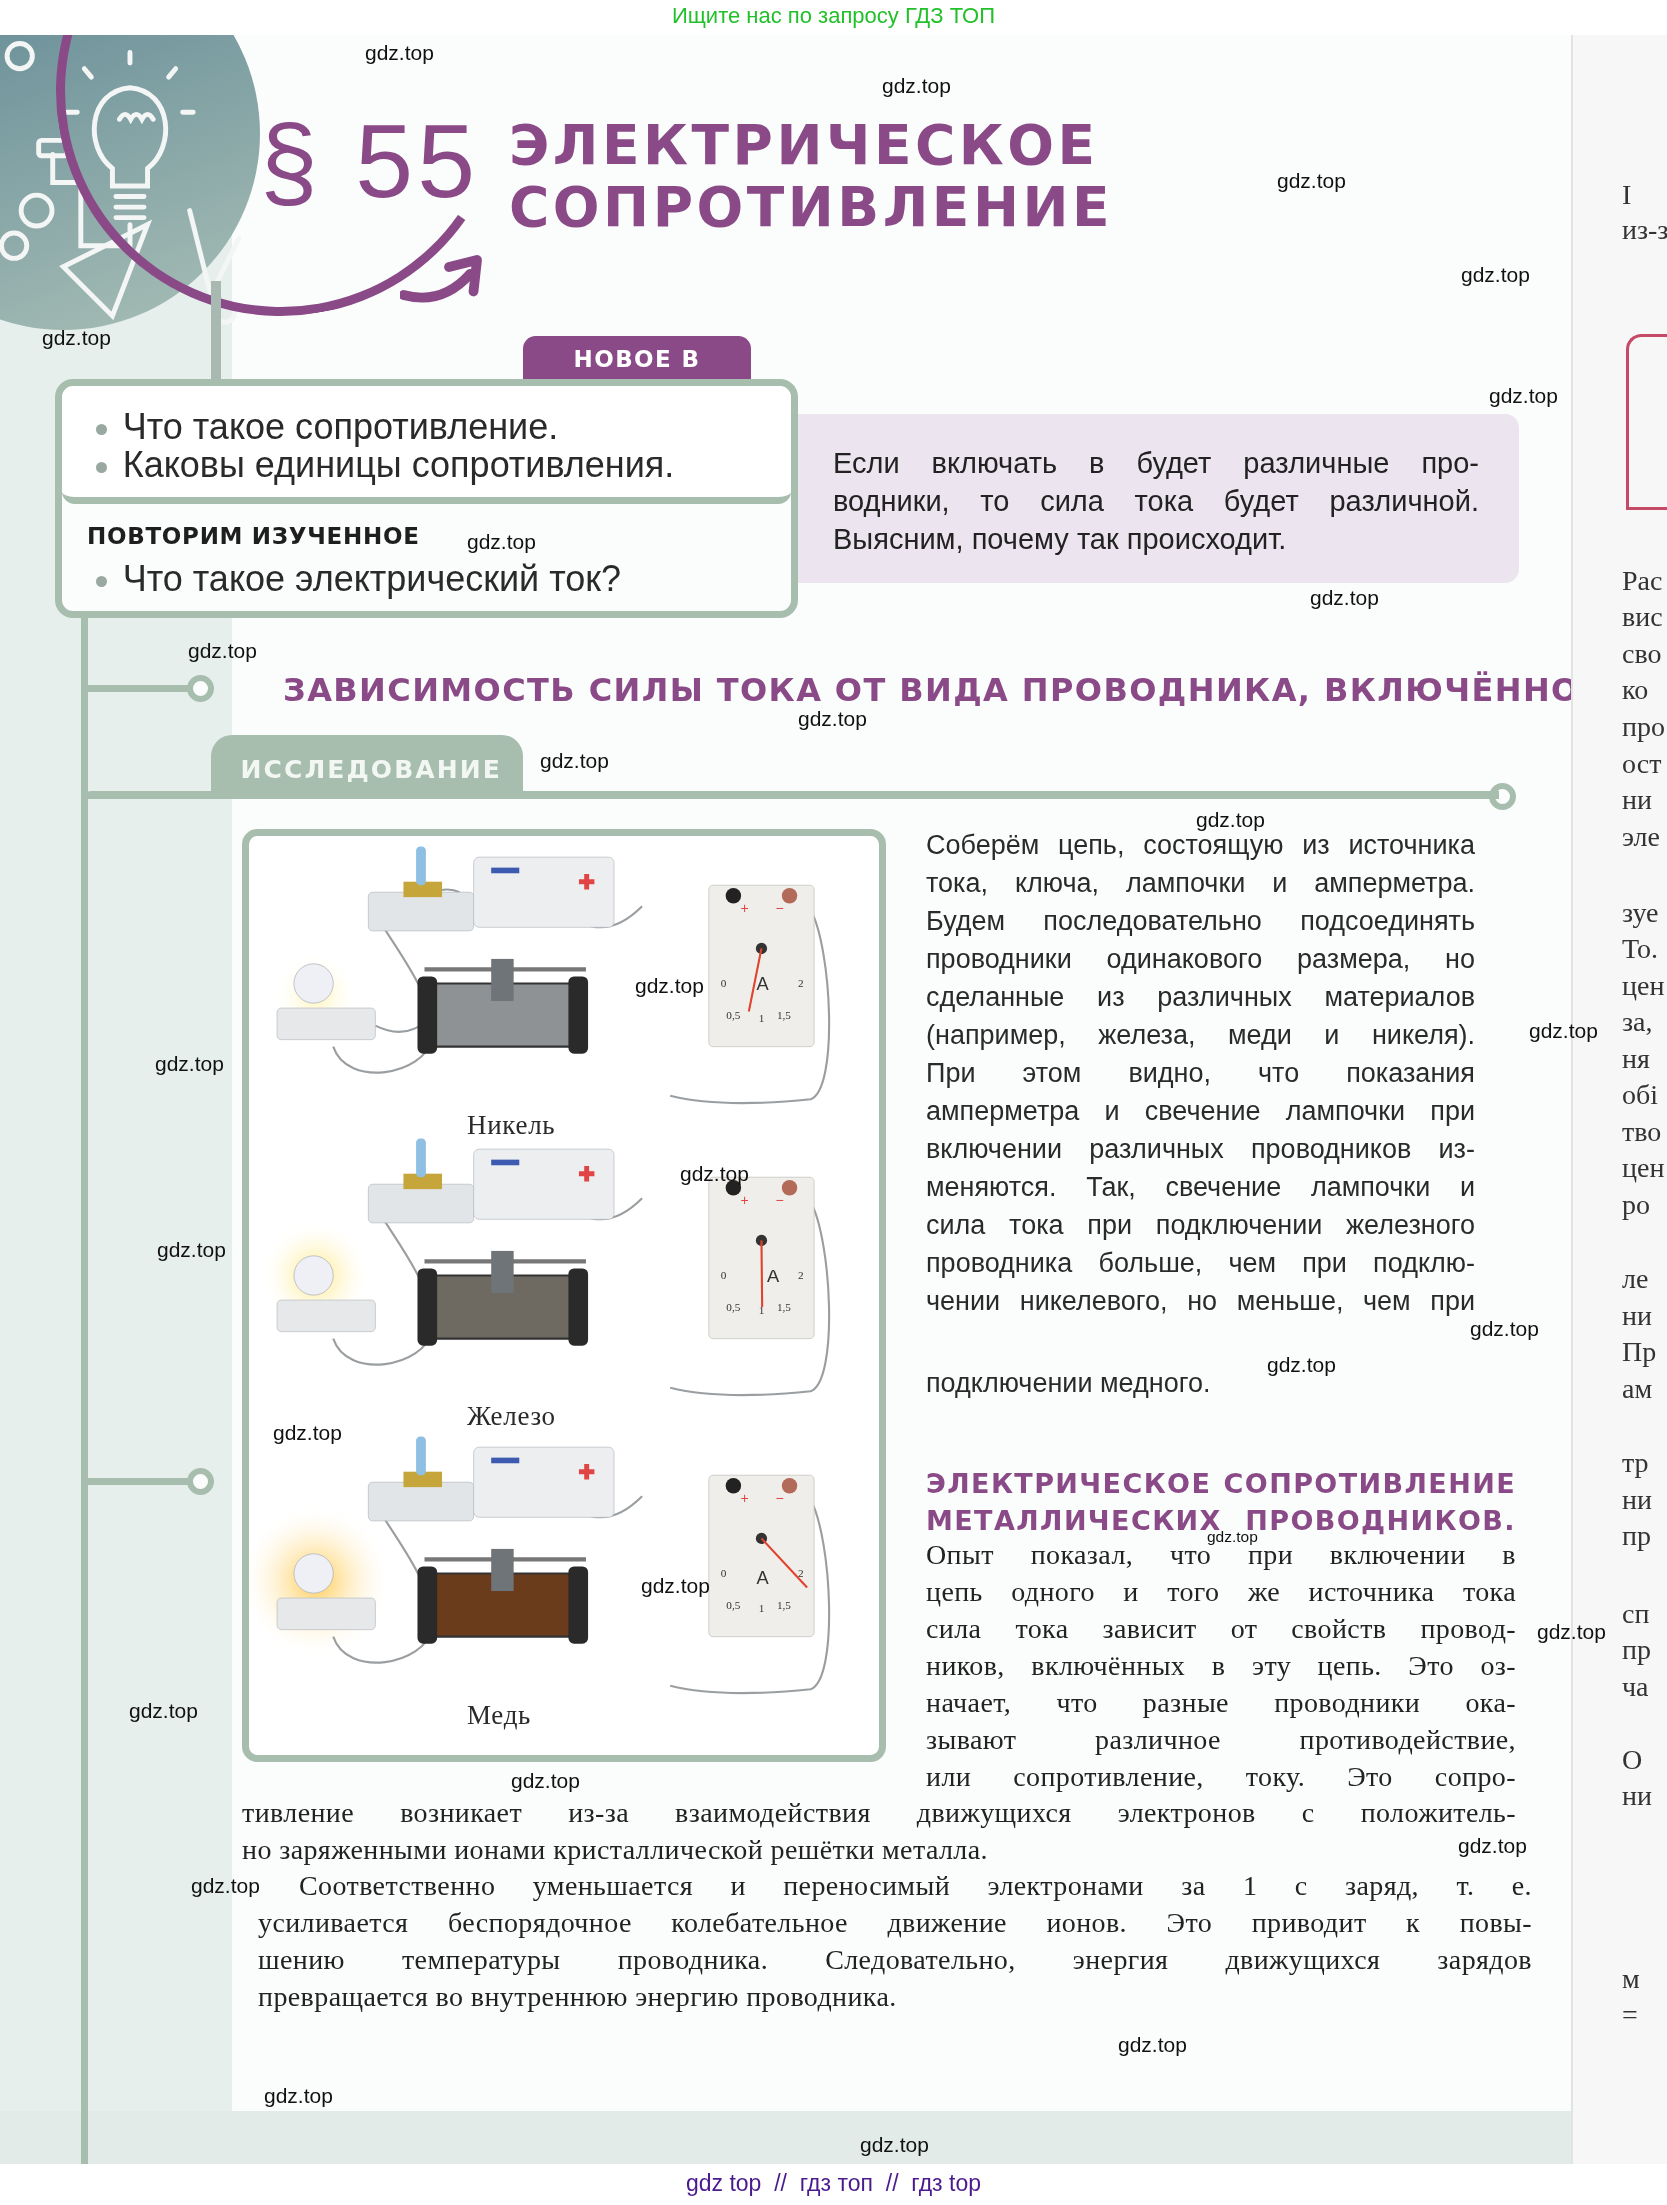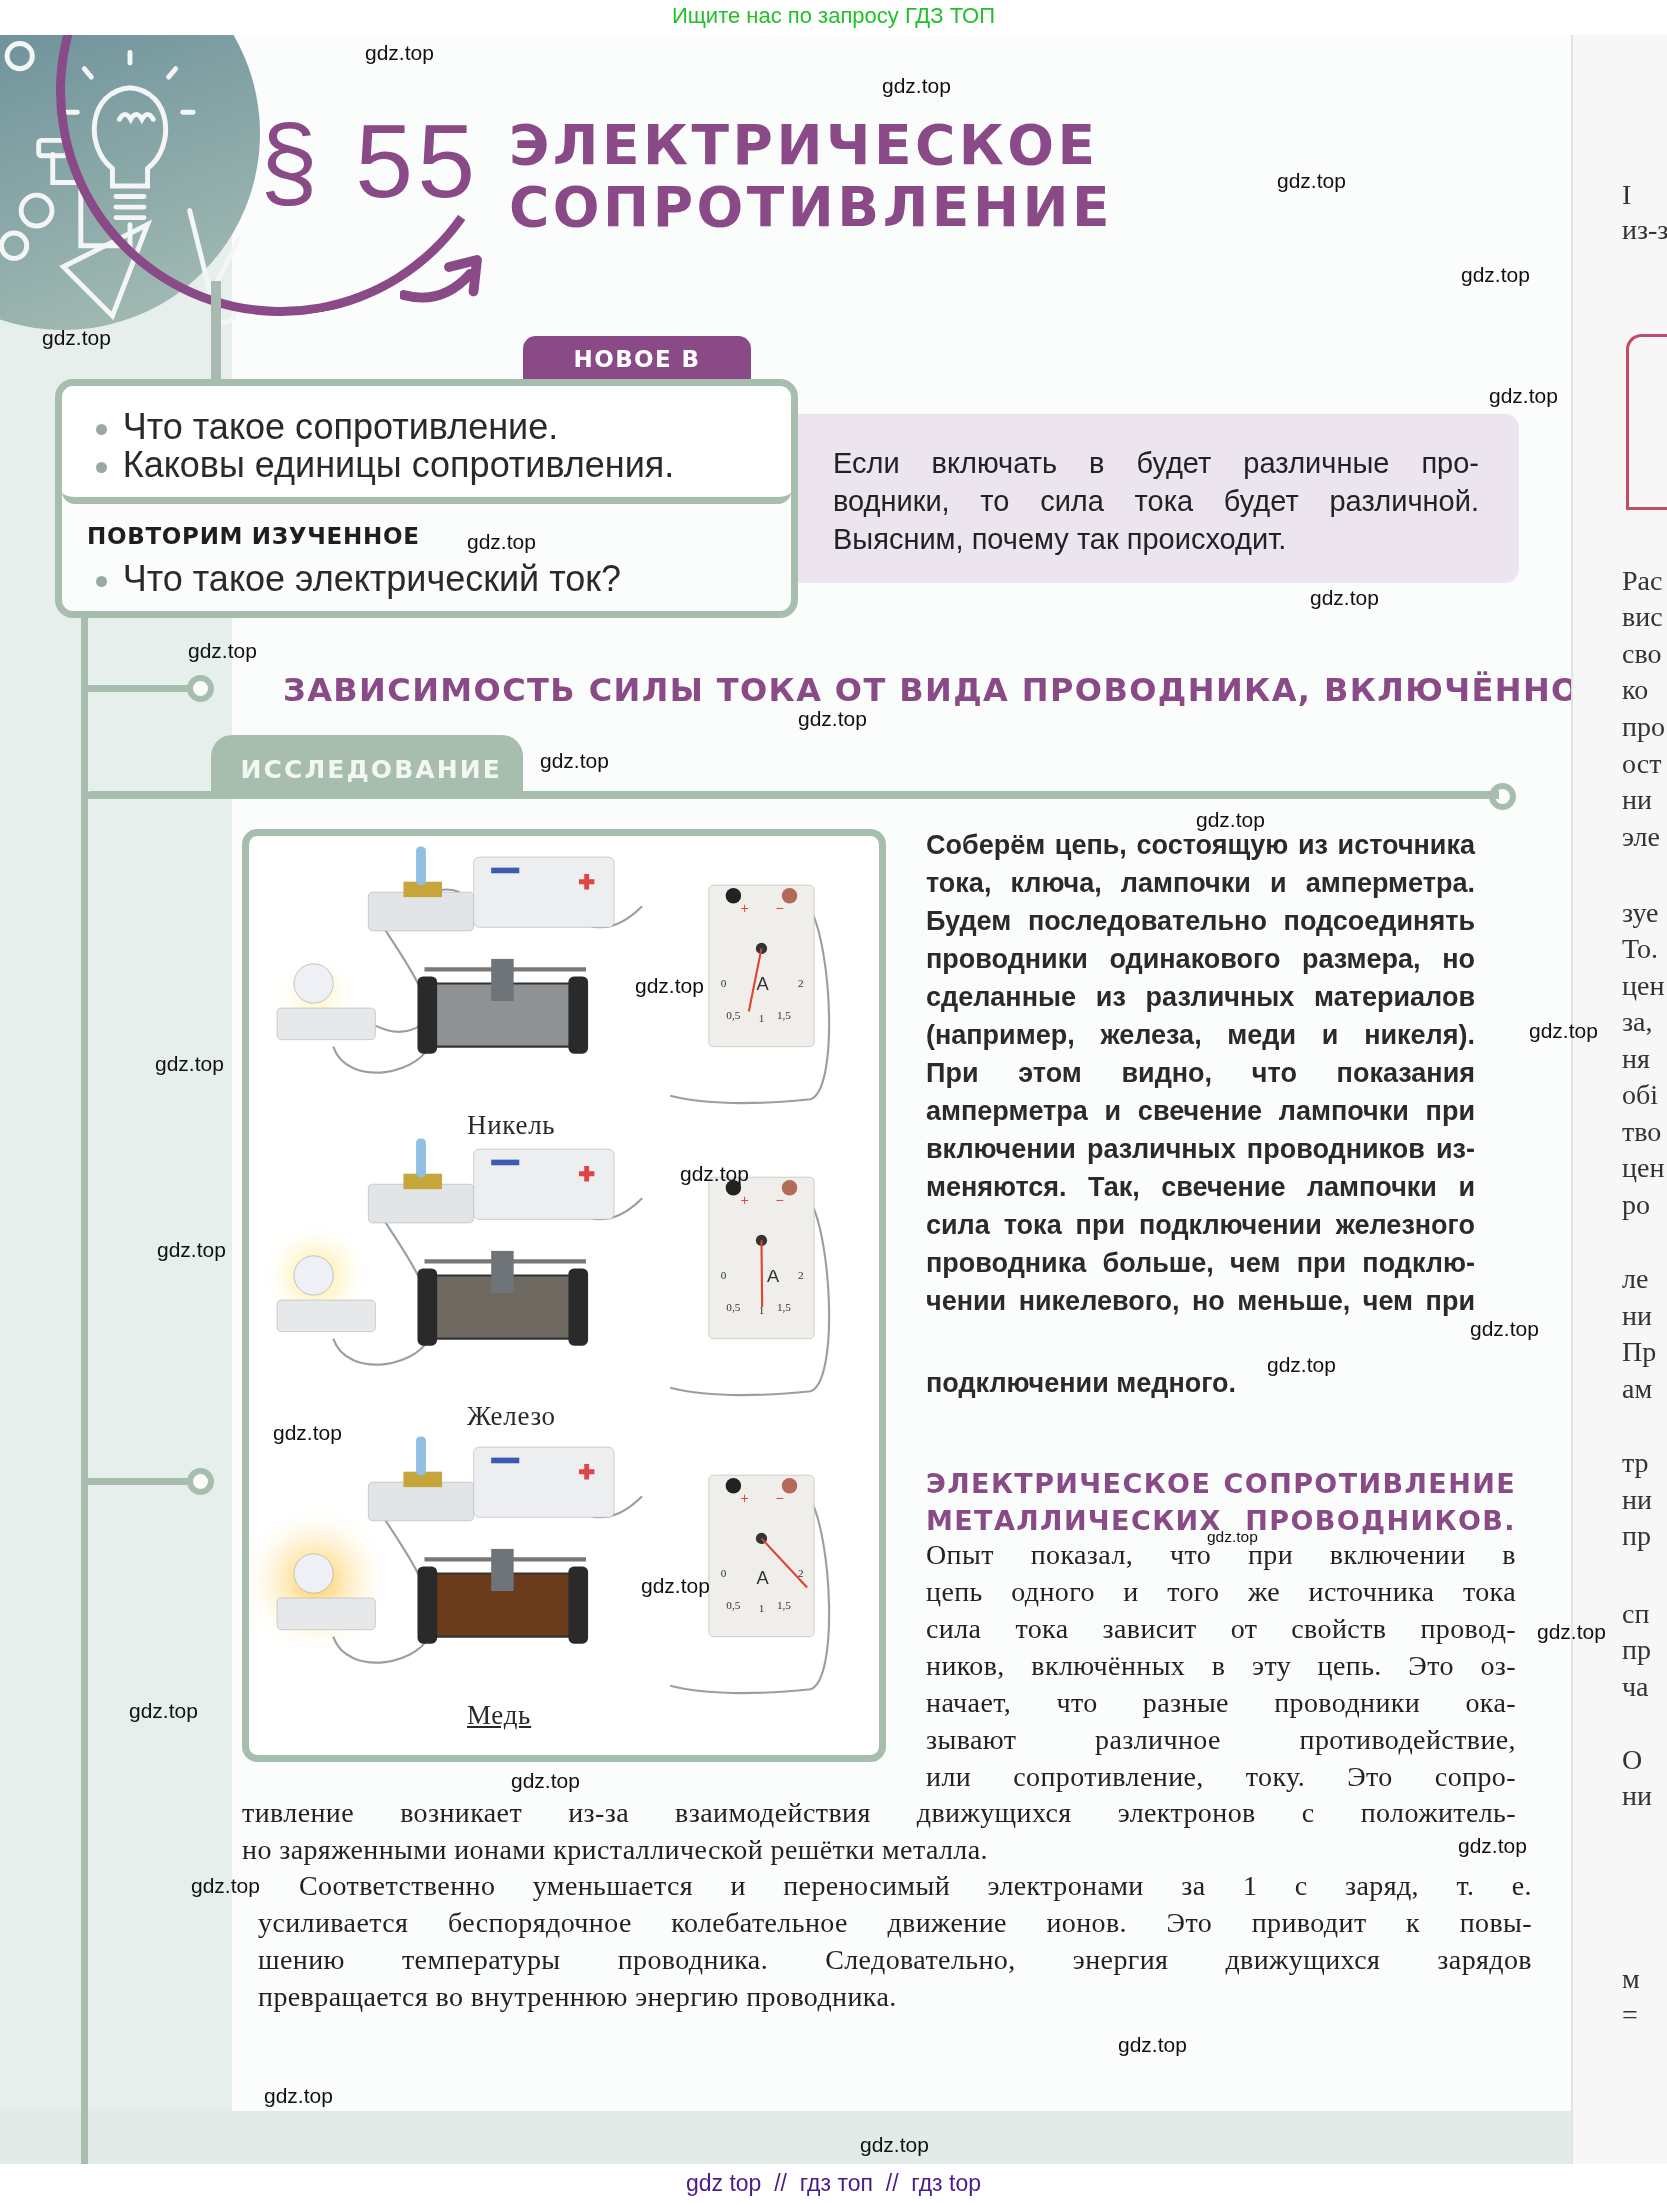--- a/index.html
+++ b/index.html
@@ -270,25 +270,25 @@
       <text x="750" y="100" font-family="Liberation Sans, sans-serif" font-size="20" fill="#e04444">−</text>
       <circle cx="730" cy="150" r="8" fill="#333"></circle>
       <line x1="730" y1="150" x2="795" y2="220" stroke="#e0442e" stroke-width="3"></line>
       <text x="723" y="215" font-family="Liberation Sans, sans-serif" font-size="26" fill="#333">A</text>
       <text x="672" y="205" font-family="Liberation Serif, serif" font-size="16" fill="#333">0</text>
       <text x="680" y="250" font-family="Liberation Serif, serif" font-size="16" fill="#333">0,5</text>
       <text x="726" y="255" font-family="Liberation Serif, serif" font-size="16" fill="#333">1</text>
       <text x="752" y="250" font-family="Liberation Serif, serif" font-size="16" fill="#333">1,5</text>
       <text x="782" y="205" font-family="Liberation Serif, serif" font-size="16" fill="#333">2</text>
     </svg>
-    <div class="circuit-label" style="top:267px;text-decoration:underline;">Медь</div>
-  </div>
-</div>
-
-<div class="body-sans" style="left:926px;top:826px;width:549px;font-weight:bold;">
+    <div class="circuit-label" style="top:267px;">Медь</div>
+  </div>
+</div>
+
+<div class="body-sans" style="left:926px;top:826px;width:549px;">
   <span class="line">Соберём цепь, состоящую из источника</span>
   <span class="line">тока, ключа, лампочки и амперметра.</span>
   <span class="line">Будем последовательно подсоединять</span>
   <span class="line">проводники одинакового размера, но</span>
   <span class="line">сделанные из различных материалов</span>
   <span class="line">(например, железа, меди и никеля).</span>
   <span class="line">При этом видно, что показания</span>
   <span class="line">амперметра и свечение лампочки при</span>
   <span class="line">включении различных проводников из-</span>
   <span class="line">меняются. Так, свечение лампочки и</span>

